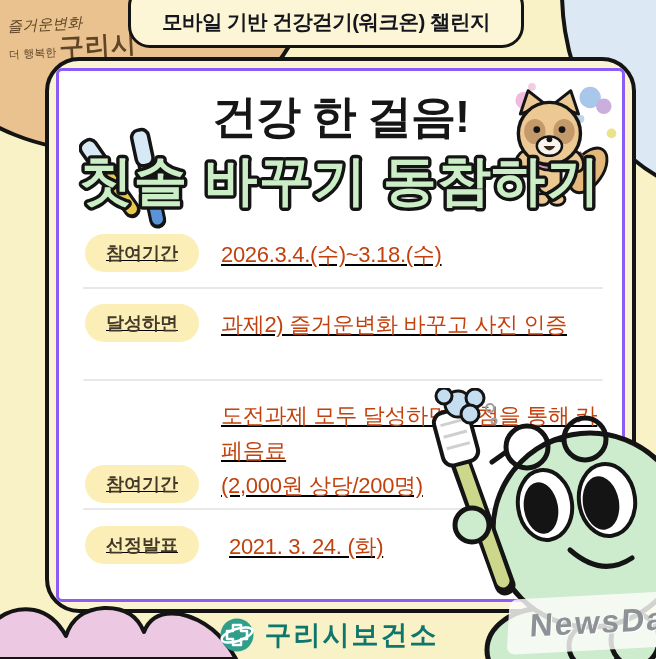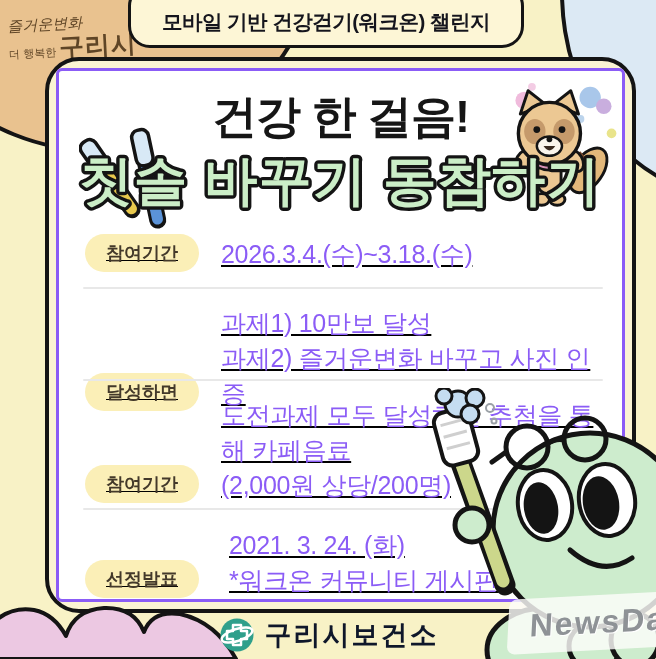--- a/index.html
+++ b/index.html
@@ -32,30 +32,30 @@
     background:#ffffff; border:3px solid #8b5cf6; border-radius:6px;}
   .title1{position:absolute; left:0; right:0; top:16px; text-align:center;
     font-size:45px; font-weight:bold; color:#161616; letter-spacing:-1px; z-index:2;}
   .title2-svg{position:absolute; left:0; top:66px; width:100%; height:86px; z-index:2;}
   .brush-icon{position:absolute; left:20px; top:50px; z-index:1;}
   .raccoon{position:absolute; left:405px; top:2px; z-index:1;}
   
   .row{position:absolute; left:26px; right:20px; display:flex; align-items:flex-end; gap:22px;text-decoration:underline;}
   .badge{flex:none; width:114px; text-align:center; padding:7px 0;
     background:#fbefb7; color:#43392a; font-size:18px; font-weight:bold; border-radius:999px;}
-  .lines{font-size:25px; color:#8b5cf6; line-height:35px; font-weight:500; letter-spacing:-0.3px; padding-top:2px;}
+  .lines{font-size:22px; color:#c2410c; line-height:35px; font-weight:500; letter-spacing:-0.3px; padding-top:2px;}
   .divider{position:absolute; left:24px; width:520px; height:2px; background:#e8e8e8; border-radius:2px;}
   .r1{top:163px;} .d1{top:216px;} .r2{top:233px;} .d2{top:308px;}
   .r3{top:325px;} .d3{top:437px;} .r4{top:455px;gap:30px;}
   
   .tooth-char{position:absolute; left:430px; top:388px; z-index:5;}
   
   .footer{position:absolute; left:0; bottom:5px; width:100%; display:flex;
     justify-content:center; align-items:center; gap:9px; z-index:3;}
-  .footer-org{font-size:27px; font-weight:bold; color:#0f172a; letter-spacing:2px;}
+  .footer-org{font-size:27px; font-weight:bold; color:#0f766e; letter-spacing:2px;}
   
   .watermark{position:absolute; left:508px; top:595px; width:180px; height:55px; z-index:7;
     background:rgba(253,253,250,0.82); border-radius:8px; transform:rotate(-3deg) skewX(-6deg);
     display:flex; align-items:center; justify-content:center;
     font-size:32px; font-weight:bold; color:#8e9296; letter-spacing:2px; text-shadow:1px 1px 0 #ffffff;}
 </style>
 </head>
 <body>
 
 <div class="poster">
@@ -131,40 +131,38 @@
         <div class="badge">참여기간</div>
         <div class="lines">
           <div>2026.3.4.(수)~3.18.(수)</div>
         </div>
       </div>
       <div class="divider d1"></div>
 
       <div class="row r2">
         <div class="badge">달성하면</div>
         <div class="lines">
-          <div>과제1) 10만보 달성</div>
           <div>과제2) 즐거운변화 바꾸고 사진 인증</div>
         </div>
       </div>
       <div class="divider d2"></div>
 
       <div class="row r3">
         <div class="badge">참여기간</div>
         <div class="lines">
           <div>도전과제 모두 달성하면 추첨을 통해 카페음료</div>
           <div>(2,000원 상당/200명)</div>
         </div>
       </div>
       <div class="divider d3"></div>
 
       <div class="row r4">
         <div class="badge">선정발표</div>
         <div class="lines">
           <div>2021. 3. 24. (화)</div>
-          <div>*워크온 커뮤니티 게시판</div>
         </div>
       </div>
 
     </div>
   </div>
 
   <svg class="tooth-char" width="226" height="271" viewBox="0 0 226 271">
     <ellipse cx="115" cy="262" rx="58" ry="42" fill="#cdeccd" stroke="#141414" stroke-width="5"></ellipse>
     <ellipse cx="165" cy="258" rx="26" ry="24" fill="#cdeccd" stroke="#141414" stroke-width="5"></ellipse>
     <ellipse cx="205" cy="252" rx="24" ry="26" fill="#cdeccd" stroke="#141414" stroke-width="5"></ellipse>

